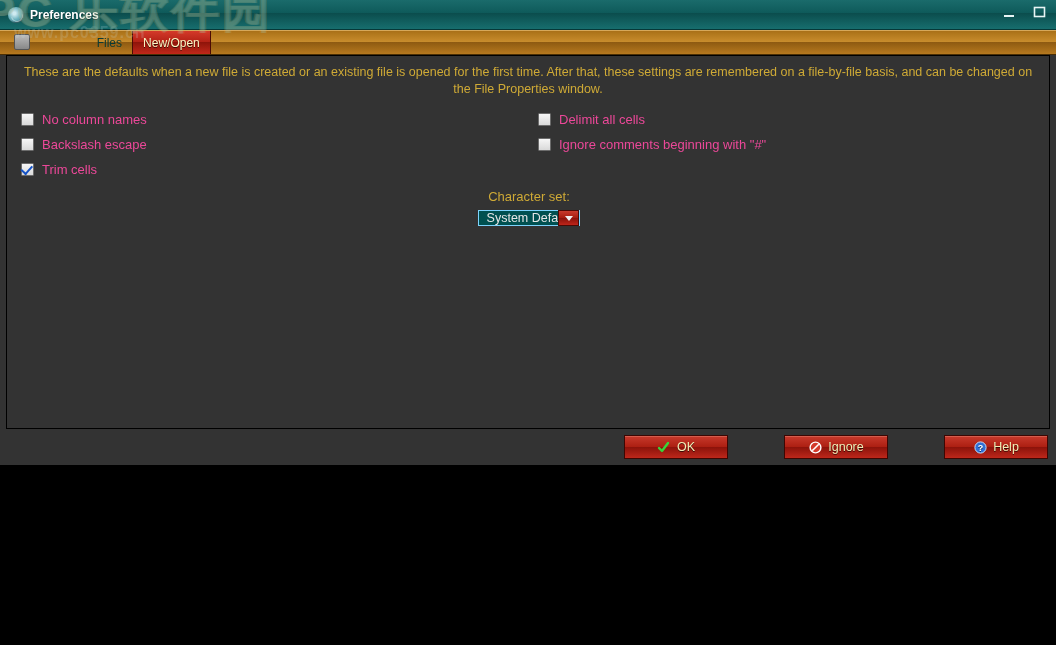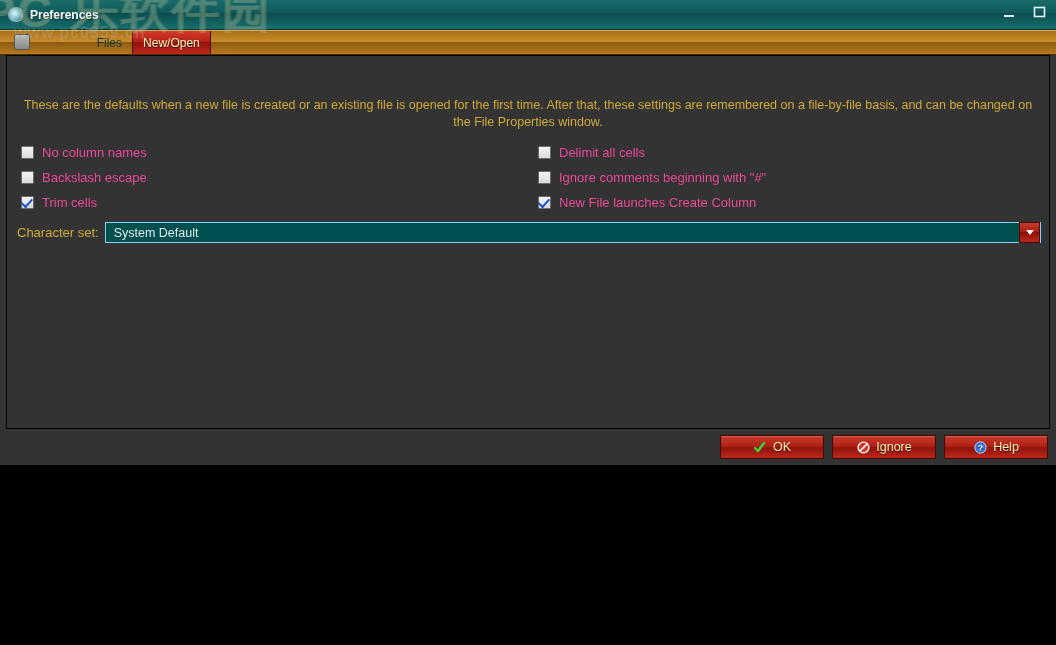--- a/index.html
+++ b/index.html
@@ -123,21 +123,20 @@
     background: #333333;
     padding: 8px 8px 8px 8px;
     box-sizing: border-box;
   }
   .desc {
     color: #cfaa36;
     text-align: center;
     font-size: 12.5px;
     line-height: 17px;
     padding: 0 8px 10px 8px;
-    margin-top: 33px;
   }
   .check-grid {
     display: grid;
     grid-template-columns: 50% 50%;
     column-gap: 10px;
     row-gap: 10px;
     padding: 4px 6px 10px 6px;
     box-sizing: border-box;
   }
   .chk {
@@ -166,20 +165,21 @@
   .chk-label {
     color: #ec4899;
     font-size: 13px;
   }
   
   .charset-row {
     display: flex;
     align-items: center;
     gap: 6px;
     padding: 2px 0 0 2px;
+    flex-direction: column;
   }
   .charset-label {
     color: #cfaa36;
     font-size: 13px;
     white-space: nowrap;
   }
   .combo {
     flex: 1;
     height: 21px;
     background: #005050;
@@ -230,20 +230,21 @@
     background: linear-gradient(to bottom, #c83a2c 0%, #ad2013 48%, #8a120a 49%, #bd271b 100%);
     border: 1px solid #3d0703;
     color: #f2eeb7;
     font-size: 12.5px;
     display: flex;
     align-items: center;
     justify-content: center;
     gap: 6px;
     box-shadow: inset 0 1px 0 rgba(255,200,180,.25);
     text-shadow: 0 1px 0 rgba(0,0,0,.6);
+    margin-left: 48px;
   }
   .btn .ic {
     width: 14px; height: 14px;
     display:flex; align-items:center; justify-content:center;
   }
   
   .watermark {
     position: absolute;
     left: -4px;
     top: -6px;
@@ -334,24 +335,20 @@
       <div class="chk">
         <span class="chk-box"></span>
         <span class="chk-label">Ignore comments beginning with "#"</span>
       </div>
 
       <div class="chk">
         <span class="chk-box checked"></span>
         <span class="chk-label">Trim cells</span>
       </div>
 
-      <div class="chk">
-        <span class="chk-box checked"></span>
-        <span class="chk-label">New File launches Create Column</span>
-      </div>
 
     </div>
 
     <div class="charset-row">
       <span class="charset-label">Character set:</span>
       <div class="combo">
         <span class="combo-text">System Default</span>
         <span class="combo-arrow"></span>
       </div>
     </div>

